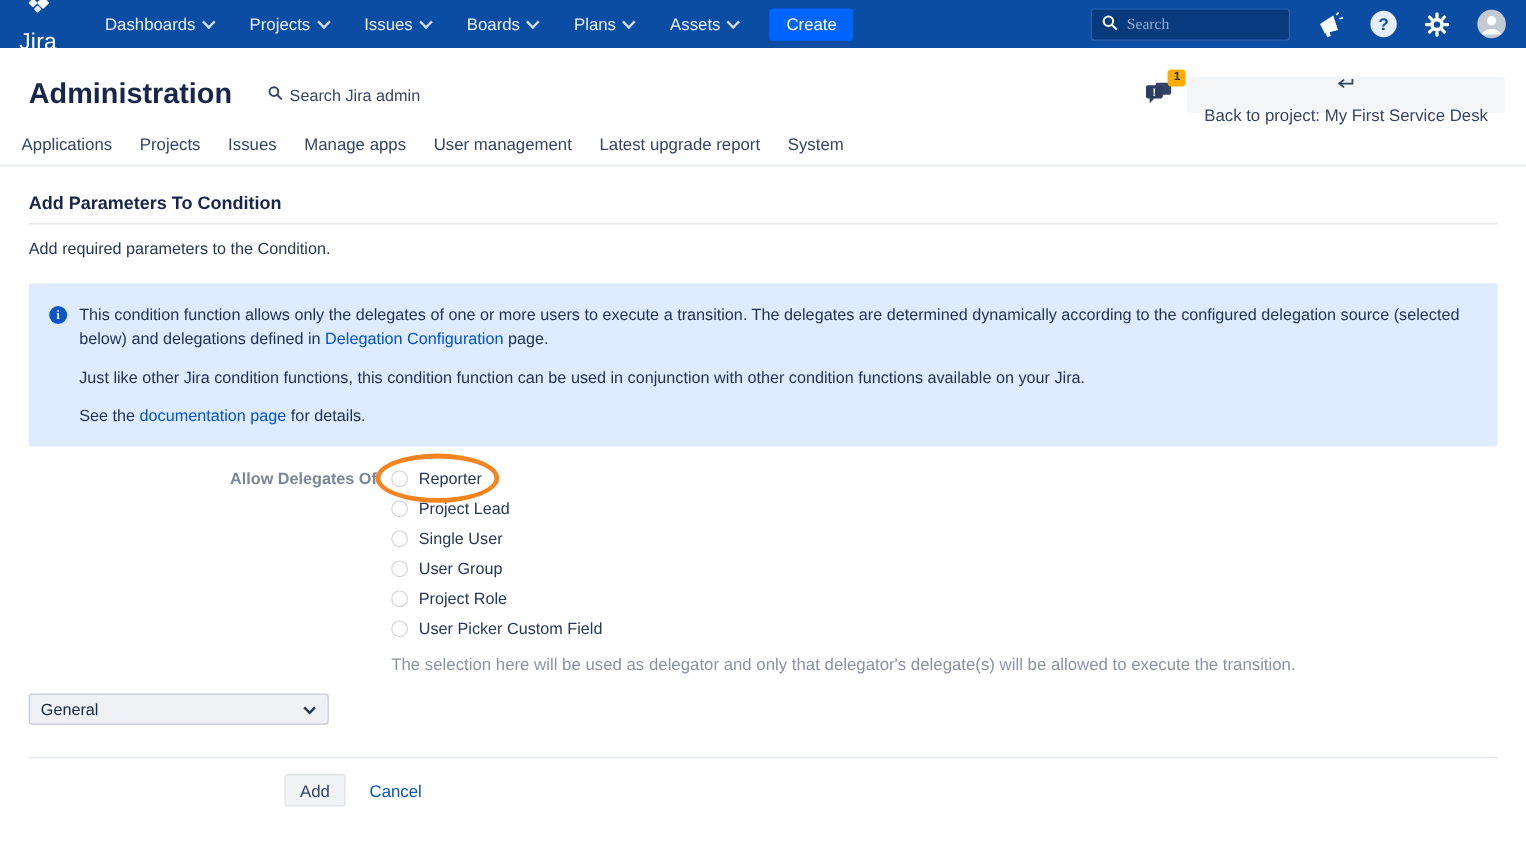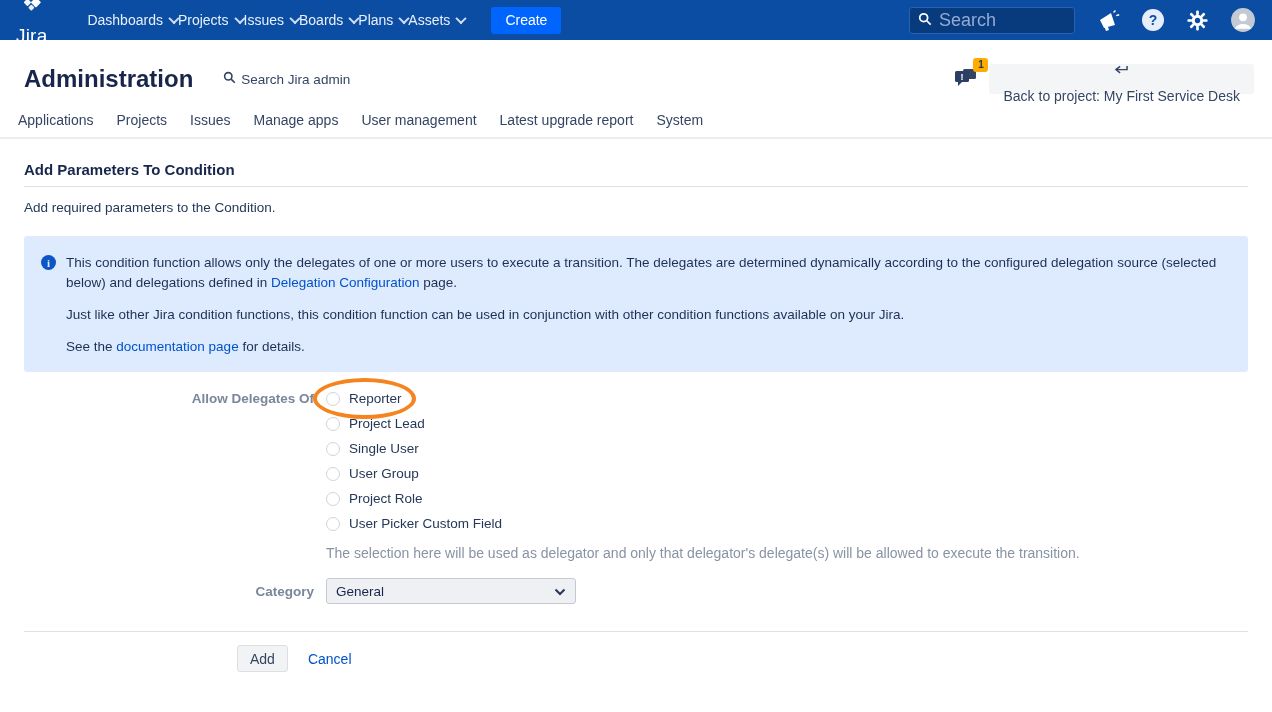--- a/index.html
+++ b/index.html
@@ -9,37 +9,37 @@
     font-family:"Liberation Sans","DejaVu Sans",sans-serif;
     color:#172B4D; font-size:14px;
   }
   
   .navbar {
     height:40px; background:#0B4DA2; display:flex; align-items:center;
     padding:0 16px; color:#fff;
   }
   .brand { display:flex; align-items:center; gap:6px; margin-right:40px; cursor:pointer;flex-direction:column; }
   .brand-name { font-size:19px; font-weight:500; color:#fff; letter-spacing:.2px; }
-  .nav-menu { display:flex; align-items:flex-start; }
+  .nav-menu { display:flex; align-items:flex-start; gap:30px; }
   .nav-item { display:flex; align-items:center; gap:7px; color:#e8f0fc; font-size:14px; cursor:pointer; }
   .chev { width:8px; height:8px; border-right:2px solid #cfdef5; border-bottom:2px solid #cfdef5;
           transform:rotate(45deg) translate(-1px,-1px); display:inline-block; }
   .create-btn {
     margin-left:26px; background:#0065FF; color:#fff; border:none; border-radius:3px;
     font-size:14px; font-weight:500; padding:5px 14px; height:27px; cursor:pointer;
     font-family:inherit;
   }
   .nav-right { margin-left:auto; display:flex; align-items:center; gap:21px; }
   .nav-search {
     width:166px; height:27px; background:#083B7E; border:1px solid #2a62ae; border-radius:3px;
     display:flex; align-items:center; padding:0 8px; gap:7px;
   }
   .nav-search input {
     background:transparent; border:none; outline:none; color:#e8f0fc; width:120px;
-    font-size:18px; font-family:Liberation Sans, sans-serif;
+    font-size:13px; font-family:Liberation Serif, serif;
   }
   .nav-search input::placeholder { color:#93abd2; }
   .icon-btn { display:flex; align-items:center; justify-content:center; cursor:pointer; }
   
   .admin-header { display:flex; align-items:center; padding:24px 18px 18px 24px; }
   .admin-title { font-size:24px; font-weight:600; color:#17264a; }
   .admin-search { display:flex; align-items:center; gap:5px; margin-left:30px; color:#344563; font-size:13.5px; cursor:pointer; }
   .admin-right { margin-left:auto; display:flex; align-items:center; gap:10px; }
   .notif { position:relative; cursor:pointer; }
   .notif-badge {
@@ -288,21 +288,20 @@
         </div>
         <div class="radio-row">
           <span class="radio"></span>
           <span class="radio-label">User Picker Custom Field</span>
         </div>
         <div class="helper">The selection here will be used as delegator and only that delegator's delegate(s) will be allowed to execute the transition.</div>
       </div>
     </div>
 
     <div class="form-row category-row">
-      <div class="form-label">Category</div>
       <div class="select">
         <span>General</span>
         <span>
           <svg width="12" height="8" viewBox="0 0 12 8" fill="none" stroke="#253858" stroke-width="2">
             <path d="M1.5 1.5 L6 6 L10.5 1.5"></path>
           </svg>
         </span>
       </div>
     </div>
 

